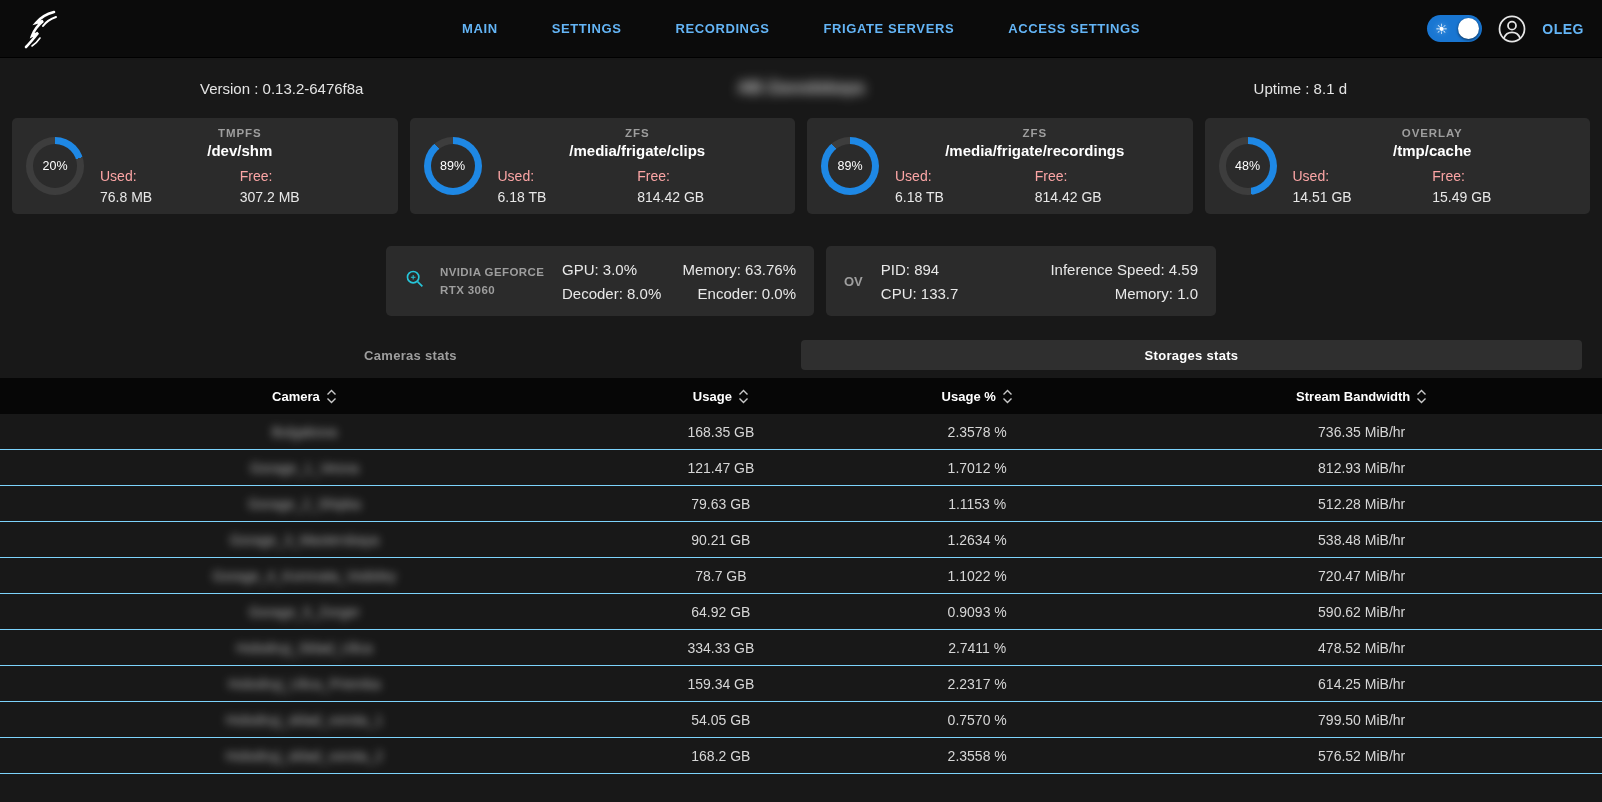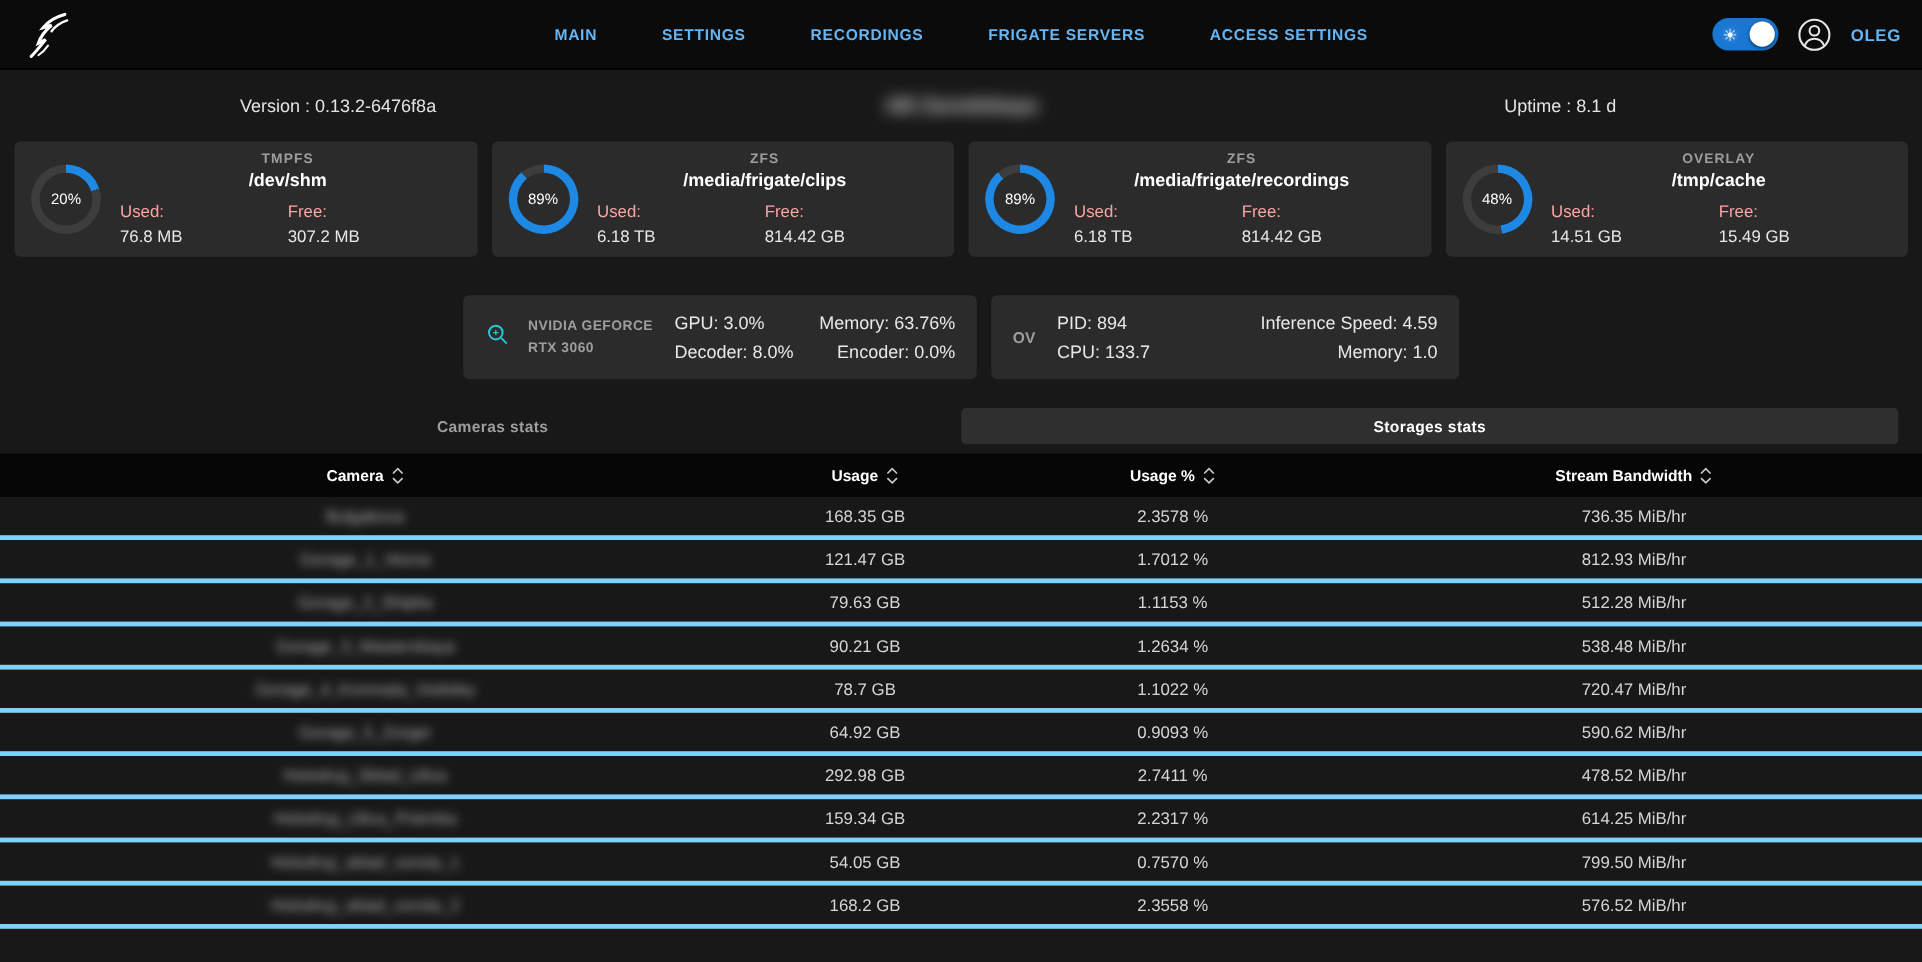--- a/index.html
+++ b/index.html
@@ -93,21 +93,21 @@
 
   
   .stats-table { margin-top:8px; }
   .trow {
     display:grid; grid-template-columns:38% 14% 18% 30%;
     align-items:center; height:36px;
   }
   .thead-row { background:#060606; color:#fff; font-size:13px; font-weight:700; }
   .th-cell { display:flex; align-items:flex-end; justify-content:center; gap:6px; cursor:pointer; }
   .sort-icon { flex:none; margin-top:1px; }
-  .tbody .trow { border-bottom:4px solid #7dd3fc; font-size:14px; color:#d6d6d6; }
+  .tbody .trow { border-bottom:1px solid #7dd3fc; font-size:14px; color:#d6d6d6; }
   .tcell { text-align:center; overflow:hidden; white-space:nowrap; }
 </style>
 </head>
 <body>
 
 <div class="navbar">
   <div class="logo">
     <svg width="40" height="42" viewBox="0 0 40 42">
       <path d="M34 4 C26 6 20 10 16 15 L23 13 C17 18 14 22 12 28 L18 25 C14 30 10 35 6 39" fill="none" stroke="#ffffff" stroke-width="2.6" stroke-linecap="round"></path>
       <path d="M36 9 C30 11 26 14 23 18" fill="none" stroke="#ffffff" stroke-width="2" stroke-linecap="round"></path>
@@ -363,21 +363,21 @@
 
       <div class="trow">
         <div class="tcell blur-sm">Gorage_5_Zorger</div>
         <div class="tcell">64.92 GB</div>
         <div class="tcell">0.9093 %</div>
         <div class="tcell">590.62 MiB/hr</div>
       </div>
 
       <div class="trow">
         <div class="tcell blur-sm">Holodnyj_Sklad_Ulica</div>
-        <div class="tcell">292.98 GB</div>
+        <div class="tcell">334.33 GB</div>
         <div class="tcell">2.7411 %</div>
         <div class="tcell">478.52 MiB/hr</div>
       </div>
 
       <div class="trow">
         <div class="tcell blur-sm">Holodnyj_Ulica_Priemka</div>
         <div class="tcell">159.34 GB</div>
         <div class="tcell">2.2317 %</div>
         <div class="tcell">614.25 MiB/hr</div>
       </div>

